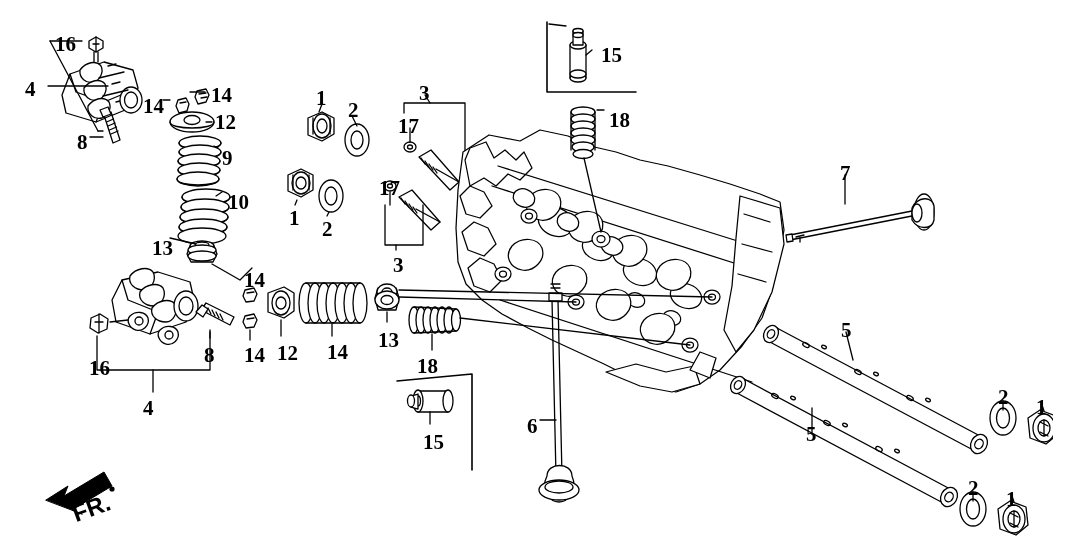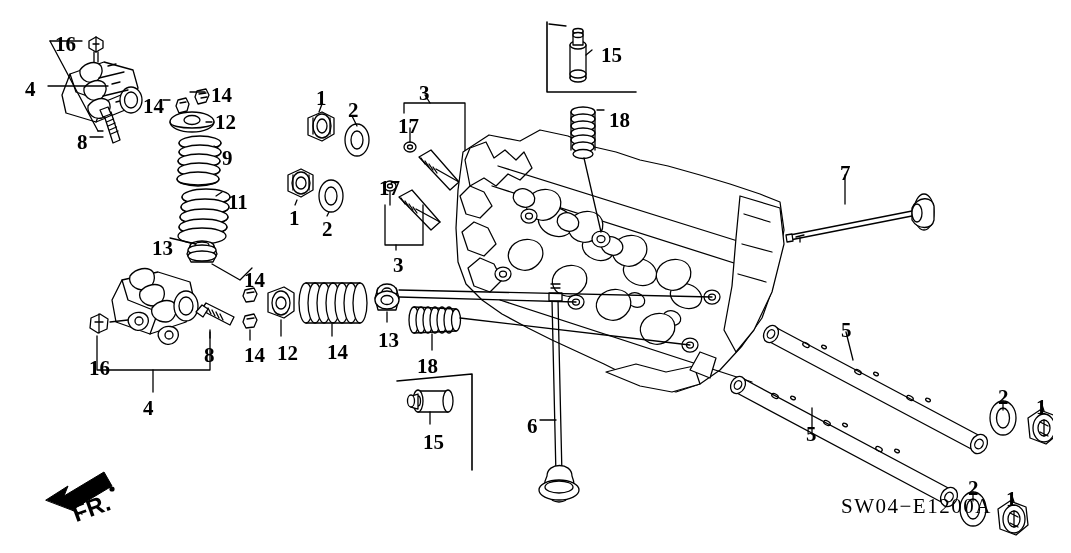--- a/index.html
+++ b/index.html
@@ -444,21 +444,21 @@
   </svg>
 
   <div id="labels">
       <div class="lbl" style="left: 55px; top: 34px;">16</div>
       <div class="lbl" style="left: 25px; top: 79px;">4</div>
       <div class="lbl" style="left: 77px; top: 132px;">8</div>
       <div class="lbl" style="left: 143px; top: 96px;">14</div>
       <div class="lbl" style="left: 211px; top: 85px;">14</div>
       <div class="lbl" style="left: 215px; top: 112px;">12</div>
       <div class="lbl" style="left: 222px; top: 148px;">9</div>
-      <div class="lbl" style="left: 228px; top: 192px;">11</div>
+      <div class="lbl" style="left: 228px; top: 192px;">10</div>
       <div class="lbl" style="left: 152px; top: 238px;">13</div>
       <div class="lbl" style="left: 316px; top: 88px;">1</div>
       <div class="lbl" style="left: 348px; top: 100px;">2</div>
       <div class="lbl" style="left: 289px; top: 208px;">1</div>
       <div class="lbl" style="left: 322px; top: 219px;">2</div>
       <div class="lbl" style="left: 419px; top: 83px;">3</div>
       <div class="lbl" style="left: 398px; top: 116px;">17</div>
       <div class="lbl" style="left: 379px; top: 178px;">17</div>
       <div class="lbl" style="left: 393px; top: 255px;">3</div>
       <div class="lbl" style="left: 601px; top: 45px;">15</div>
@@ -478,15 +478,14 @@
       <div class="lbl" style="left: 89px; top: 358px;">16</div>
       <div class="lbl" style="left: 204px; top: 345px;">8</div>
       <div class="lbl" style="left: 143px; top: 398px;">4</div>
       <div class="lbl" style="left: 417px; top: 356px;">18</div>
       <div class="lbl" style="left: 423px; top: 432px;">15</div>
       <div class="lbl" style="left: 527px; top: 416px;">6</div>
     </div>
 
   <div class="frtxt" style="left:78px;top:500px;">FR.</div>
 
-  <div class="partno" style="left:841px;top:494px;">SW04−E1200A</div>
 
 </div>
 
 </body></html>

